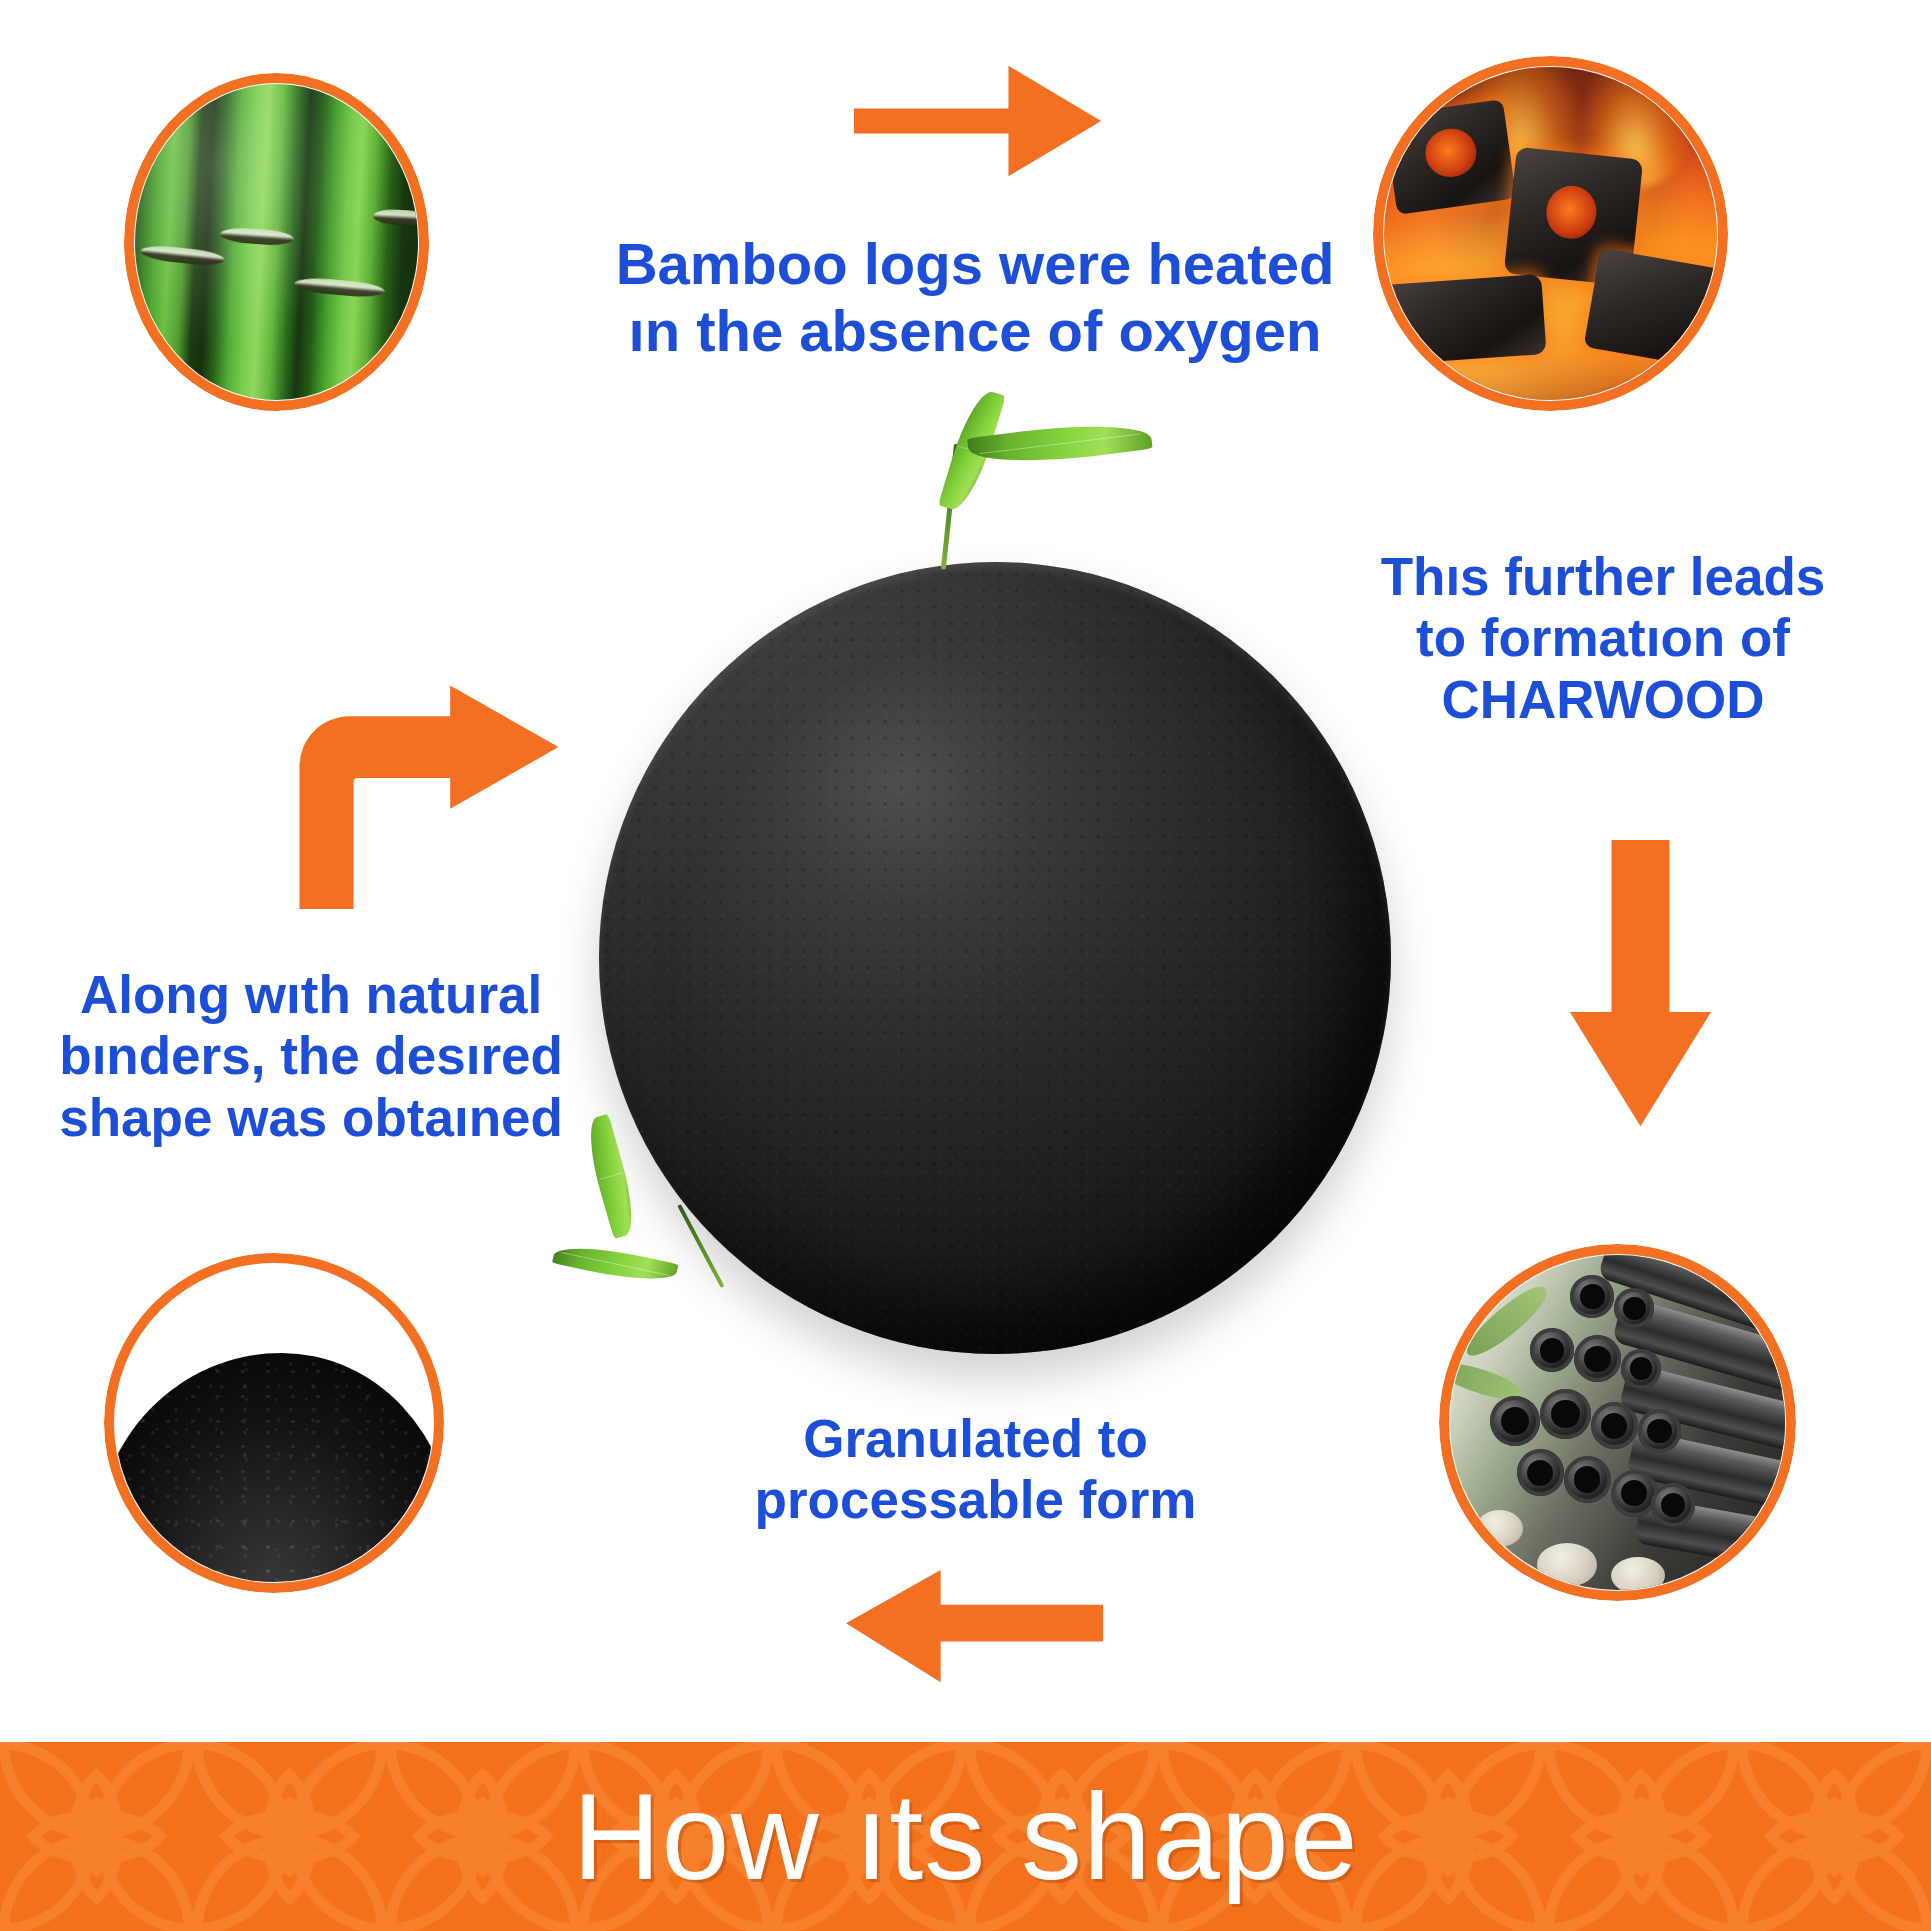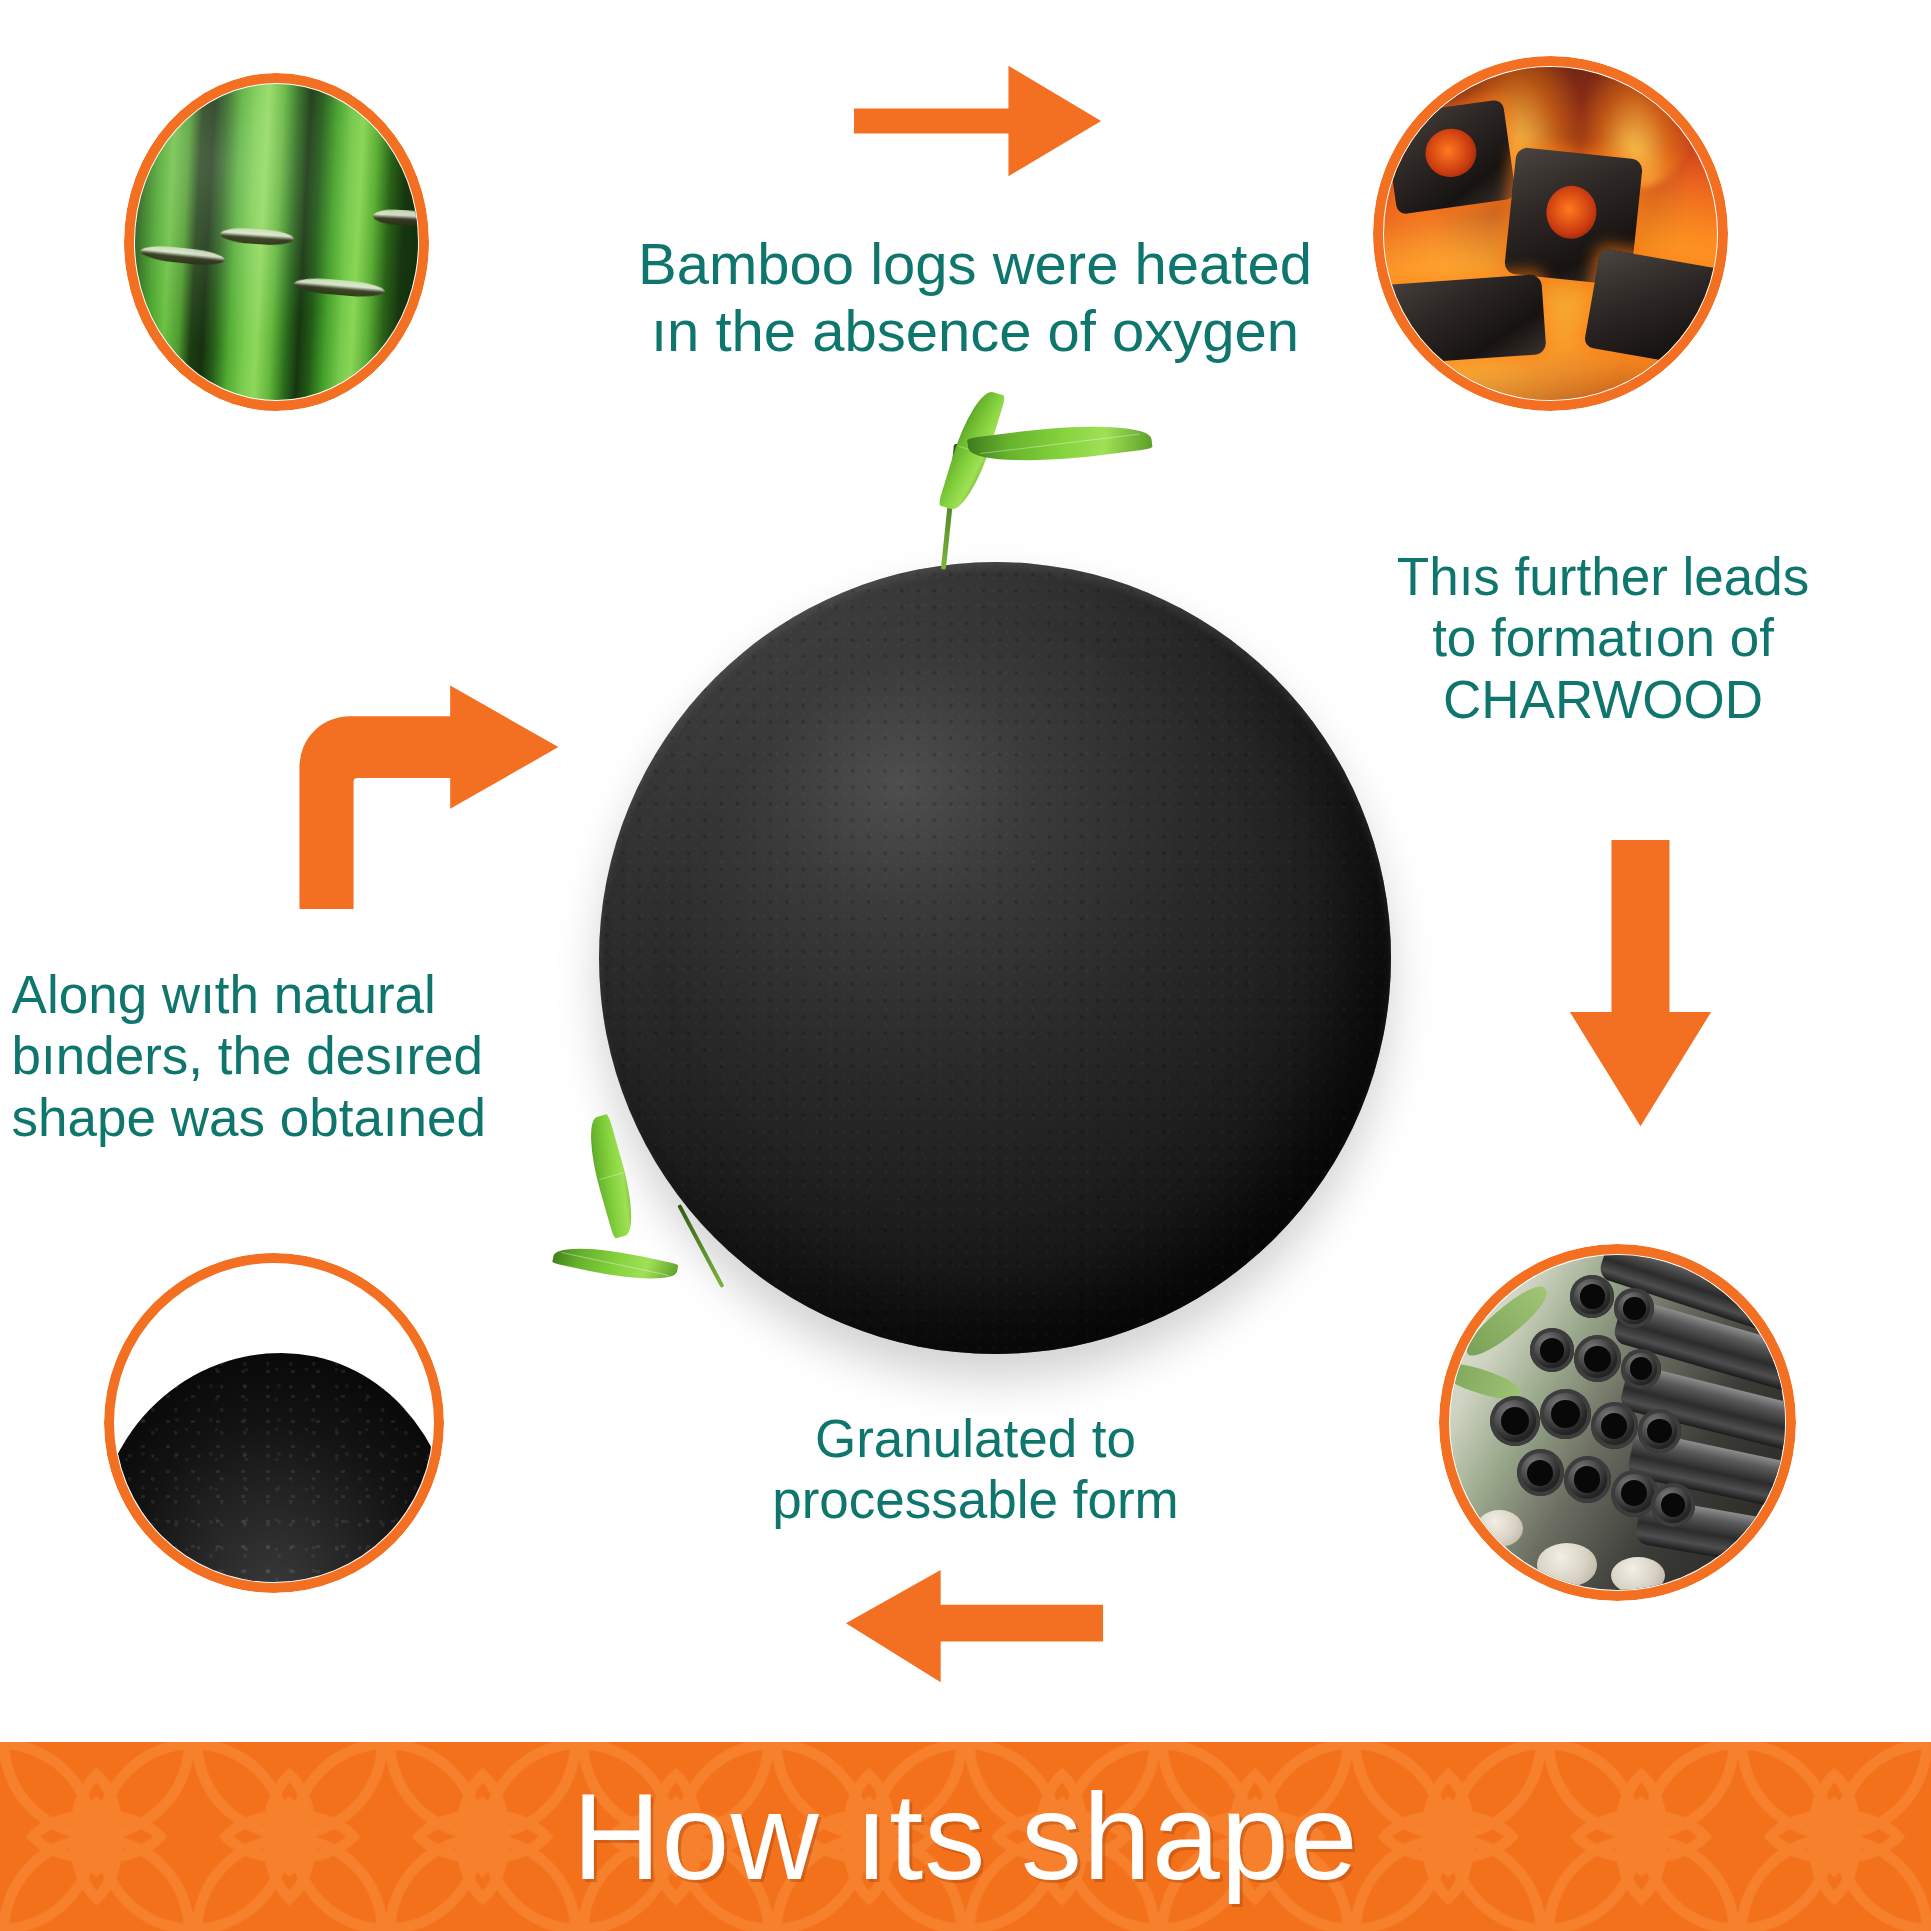--- a/index.html
+++ b/index.html
@@ -212,23 +212,23 @@
     border-radius: 1.9px;
   }
 
   
   .arrow { position: absolute; }
   .arrow svg { display: block; width: 100%; height: 100%; }
 
   
   .caption {
     position: absolute;
-    color: #0f766e;
+    color: #1d4ed8;
     font-family: "Liberation Sans", sans-serif;
-    font-weight: 400;
+    font-weight: 700;
     line-height: 1.16;
     white-space: pre-line;
   }
 
   
   #bottom-banner {
     position: absolute;
     left: 0;
     bottom: 0;
     width: 1931px;
@@ -387,21 +387,21 @@
   <div class="caption" id="cap-top" style="left:579px; top:230px; width:792px; text-align:center; font-size:58px;">Bamboo logs were heated
 ın the absence of oxygen</div>
 
   <div class="caption" id="cap-bottom" style="left:676px; top:1408px; width:599px; text-align:center; font-size:53px;">Granulated to
 processable form</div>
 
   <div class="caption" id="cap-right" style="left:1352px; top:546px; width:502px; text-align:center; font-size:53px;">Thıs further leads
 to formatıon of
 CHARWOOD</div>
 
-  <div class="caption" id="cap-left" style="left:11.6px; top:964px; width:599px; text-align:left; font-size:53px;">Along wıth natural
+  <div class="caption" id="cap-left" style="left:11.6px; top:964px; width:599px; text-align:center; font-size:53px;">Along wıth natural
 bınders, the desıred
 shape was obtaıned</div>
 
   <div id="bottom-banner">
     <svg class="pattern" viewBox="0 0 2000 196" preserveAspectRatio="none" aria-hidden="true">
       <defs>
         <pattern id="ornpat" width="200" height="196" patternUnits="userSpaceOnUse">
           <g fill="none" stroke="#F98C3B" stroke-width="11">
             <circle cx="0" cy="98" r="96"></circle>
             <circle cx="200" cy="98" r="96"></circle>

